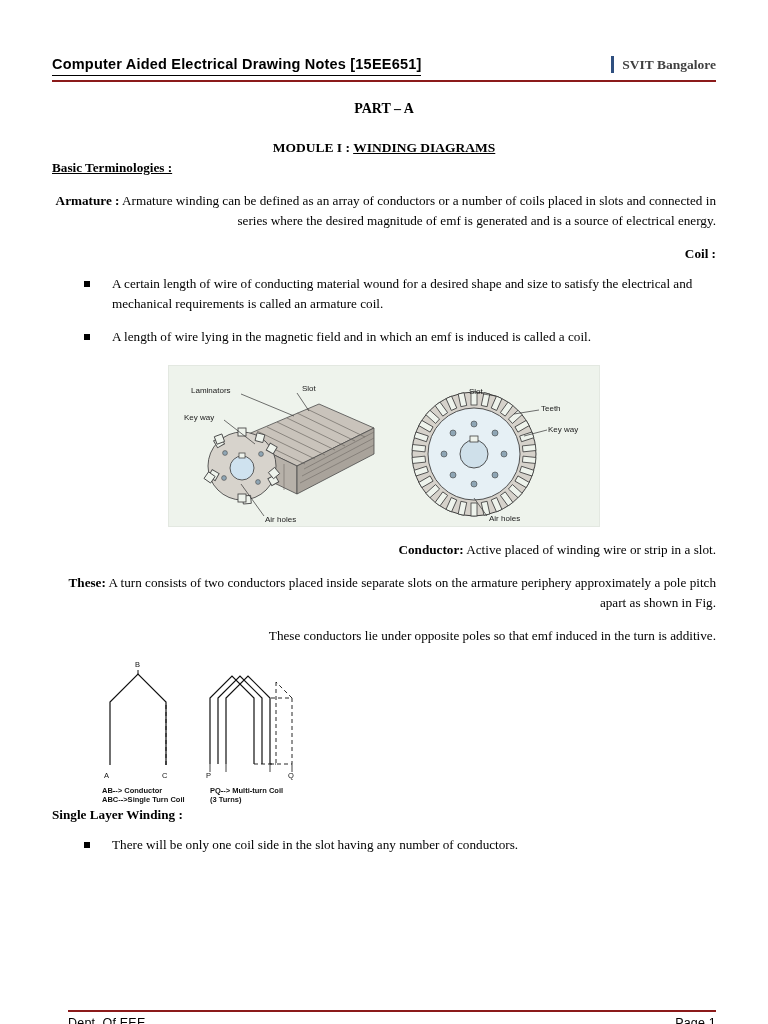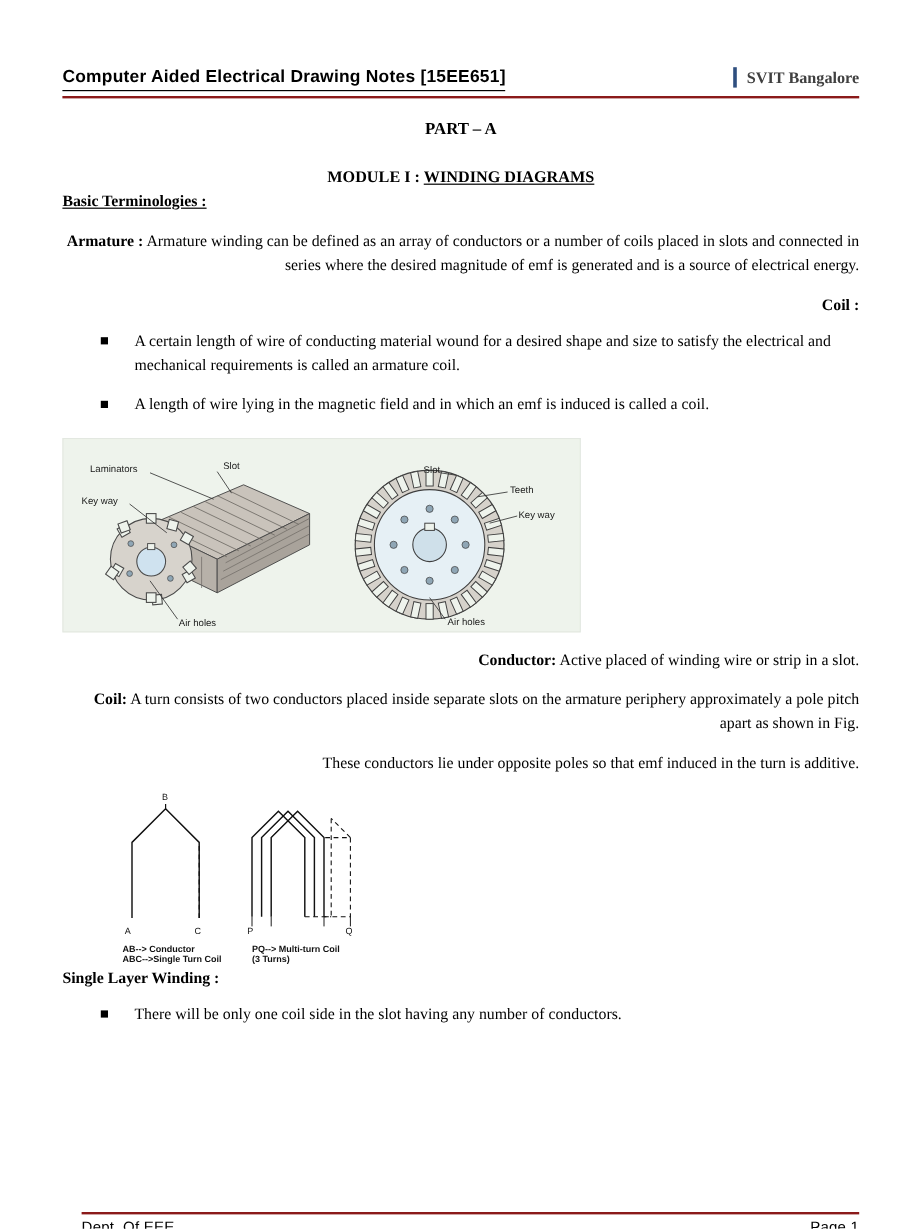--- a/index.html
+++ b/index.html
@@ -116,20 +116,21 @@
     top: 7px;
     width: 6px;
     height: 6px;
     background: #000;
   }
 
   
   .fig1-wrap {
     margin: 18px 0 0 0;
     display: flex;
+    justify-content: center;
   }
   .fig1 {
     width: 430px;
     height: 160px;
     background: #eef3ec;
     position: relative;
     border: 1px solid #e3e8e1;
   }
   .fig1 svg { display:block; }
 
@@ -332,21 +333,21 @@
             <text x="372" y="45">Teeth</text>
             <text x="379" y="66">Key way</text>
             <text x="320" y="155">Air holes</text>
           </g>
         </svg>
       </div>
     </div>
 
     <p class="para"><span class="lead">Conductor:</span><span> Active placed of winding wire or strip in a slot.</span></p>
 
-    <p class="para"><span class="lead">Coil:</span><span> A turn consists of two conductors placed inside separate slots on the armature periphery approximately a pole pitch apart as shown in Fig.</span></p>
+    <p class="para"><span class="lead">These:</span><span> A turn consists of two conductors placed inside separate slots on the armature periphery approximately a pole pitch apart as shown in Fig.</span></p>
 
     <p class="para"><span>These conductors lie under opposite poles so that emf induced in the turn is additive.</span></p>
 
     <div class="fig2-wrap">
       <div class="fig2">
         <svg width="250" height="145" viewBox="0 0 250 145" xmlns="http://www.w3.org/2000/svg">
           <rect x="0" y="0" width="250" height="145" fill="#ffffff"></rect>
 
           <g fill="none" stroke="#111" stroke-width="1.2">
             <path d="M18 105 L18 42 L46 14 L74 42 L74 105"></path>

